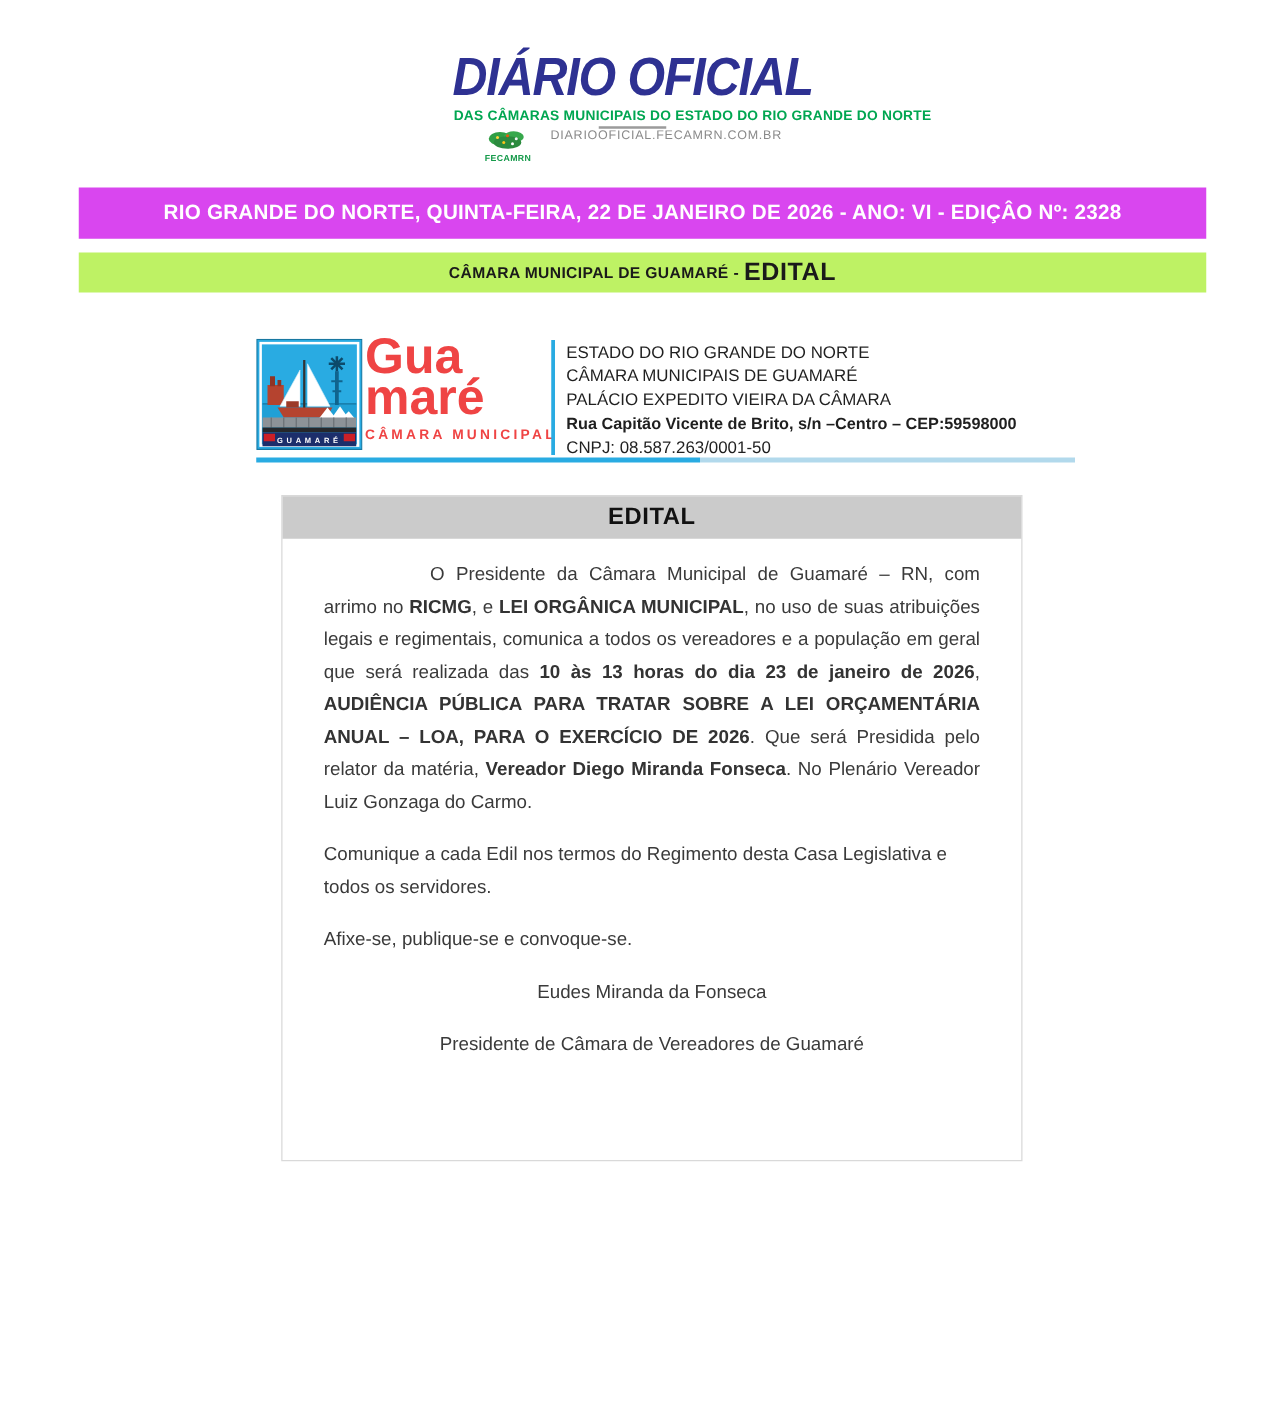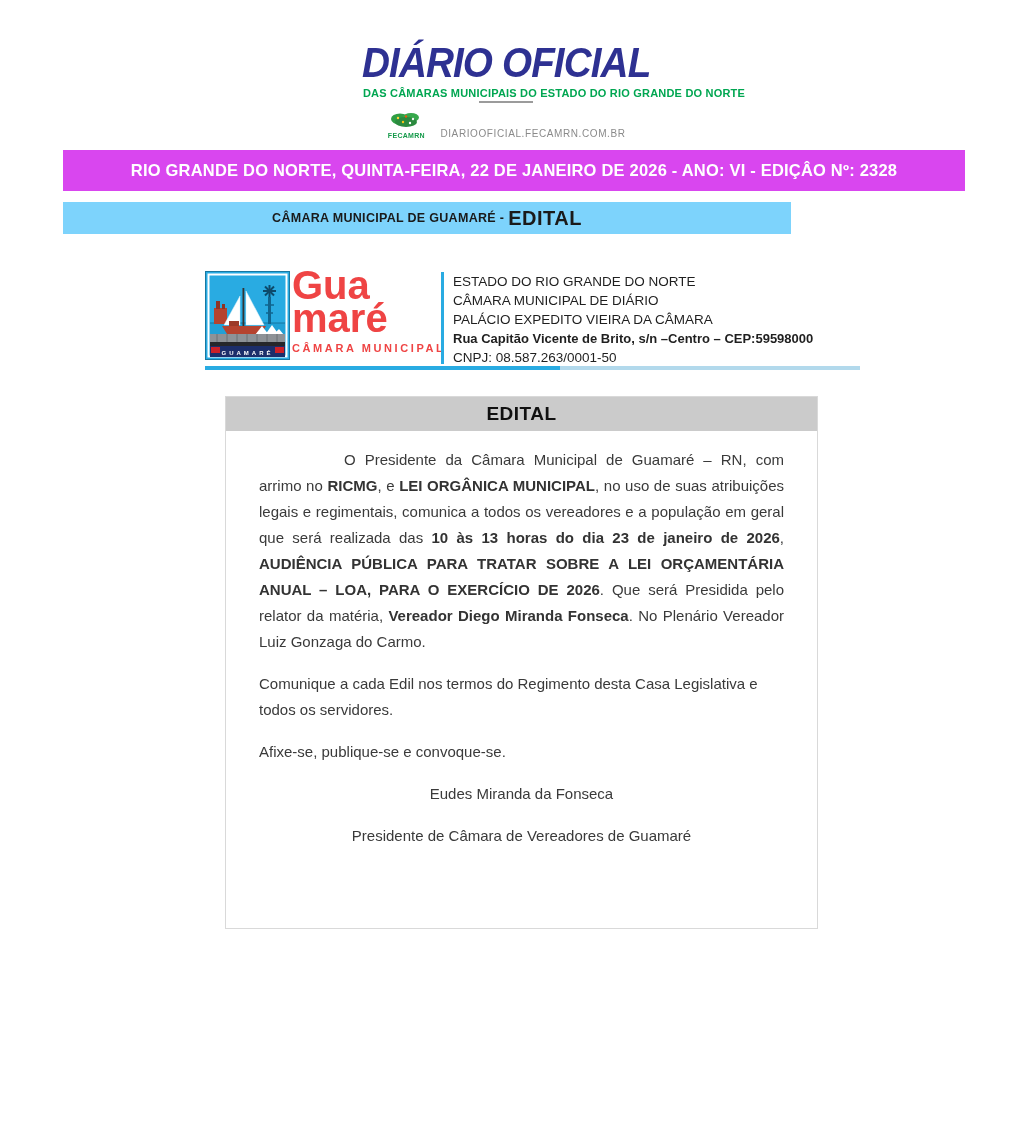--- a/index.html
+++ b/index.html
@@ -15,33 +15,33 @@
   }
   .masthead-subtitle{
     position:absolute;top:87px;left:0;width:100%;text-align:center;
     font-size:11px;font-weight:700;color:#00a651;letter-spacing:.2px;padding-left:48px;
   }
   .masthead-divider{
     position:absolute;top:101px;left:479px;width:54px;height:2px;background:#9b9b9b;
   }
   .site-row{
     position:absolute;top:103px;left:0;width:100%;height:36px;
-    display:flex;justify-content:center;align-items:flex-end;gap:14px;
+    display:flex;justify-content:center;align-items:flex-start;gap:14px;
   }
   .fecamrn{display:flex;flex-direction:column;align-items:center;line-height:1;}
   .fecamrn-label{font-size:7px;font-weight:700;color:#159a4a;letter-spacing:.3px;margin-top:1px;}
   .site-url{font-size:10px;color:#8a8a8a;letter-spacing:.6px;}
   
   .edition-banner{
     position:absolute;left:63px;top:150px;width:902px;height:41px;background:#d946ef;
     display:flex;align-items:center;justify-content:center;
     color:#ffffff;font-size:16.5px;font-weight:700;letter-spacing:.2px;
   }
   .section-banner{
-    position:absolute;left:63px;top:202px;width:728px;height:32px;background:#7dd3fc;
+    position:absolute;left:63px;top:202px;width:902px;height:32px;background:#bef264;
     display:flex;align-items:center;justify-content:center;color:#1a1a1a;
   }
   .section-banner .prefix{font-size:12.5px;font-weight:600;letter-spacing:.3px;}
   .section-banner .big{font-size:20px;font-weight:800;letter-spacing:.5px;margin-left:4px;}
   
   .emblem{position:absolute;left:205px;top:271px;width:85px;height:89px;}
   .wordmark{position:absolute;left:292px;top:269px;color:#ef4444;}
   .wm-line{font-size:40px;font-weight:900;line-height:33px;letter-spacing:0px;}
   .wm-sub{font-size:11px;font-weight:700;letter-spacing:2.6px;margin-top:7px;}
   .lh-vline{position:absolute;left:441px;top:272px;width:3px;height:92px;background:#29abe2;}
@@ -152,21 +152,21 @@
 <div class="wordmark">
   <div class="wm-line">Gua</div>
   <div class="wm-line">maré</div>
   <div class="wm-sub">CÂMARA MUNICIPAL</div>
 </div>
 
 <div class="lh-vline"></div>
 
 <div class="lh-text">
   <div>ESTADO DO RIO GRANDE DO NORTE</div>
-  <div>CÂMARA MUNICIPAL DE DIÁRIO</div>
+  <div>CÂMARA MUNICIPAIS DE GUAMARÉ</div>
   <div>PALÁCIO EXPEDITO VIEIRA DA CÂMARA</div>
   <div class="bold">Rua Capitão Vicente de Brito, s/n –Centro – CEP:59598000</div>
   <div>CNPJ: 08.587.263/0001-50</div>
 </div>
 
 <div class="lh-hline-a"></div>
 <div class="lh-hline-b"></div>
 
 <div class="doc-box">
   <div class="doc-header">EDITAL</div>

